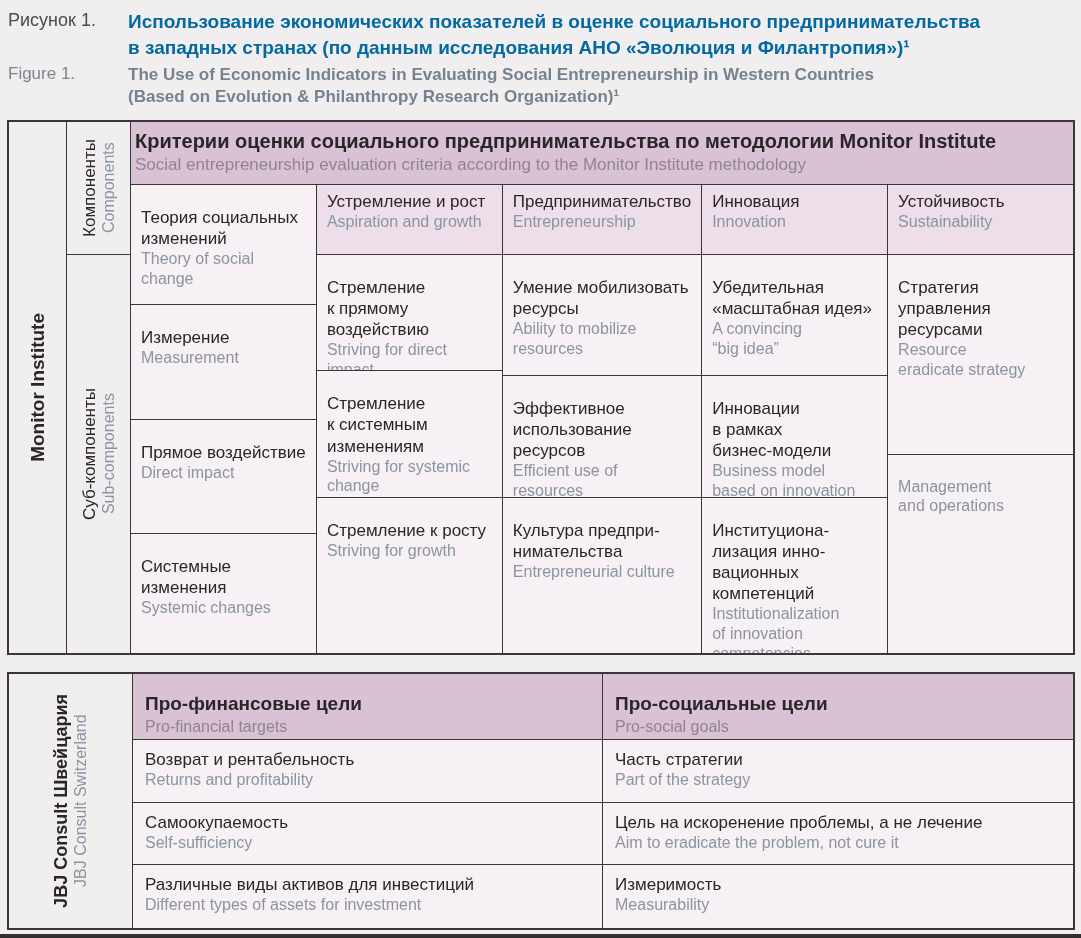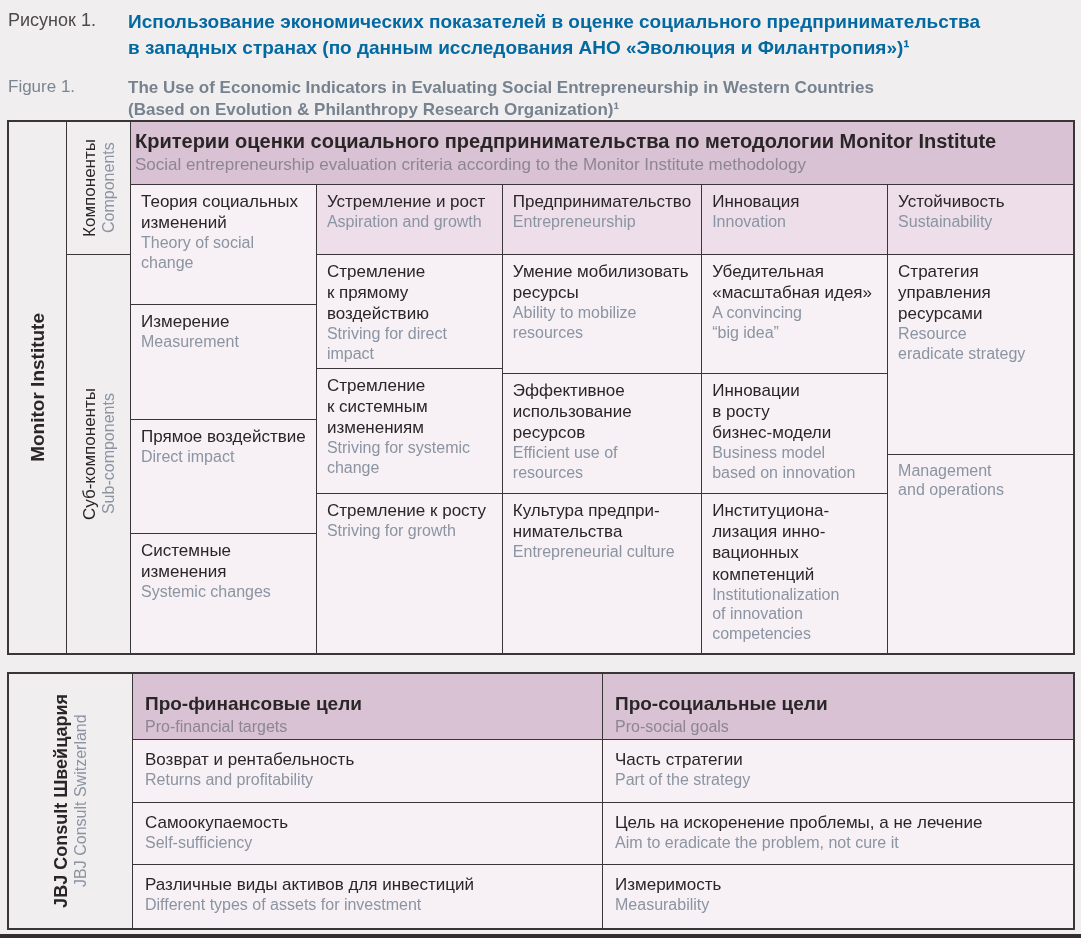--- a/index.html
+++ b/index.html
@@ -8,21 +8,21 @@
     --ru-text:#2a2627; --en-text:#8a94a2; --bottom-bar:#352e30;
   }
   * { box-sizing:border-box; margin:0; padding:0; }
   html,body { background:var(--page-bg); }
   .page {
     position:relative; width:1081px; height:938px; overflow:hidden;
     background:var(--page-bg);
     font-family:"Liberation Sans","DejaVu Sans",sans-serif;
   }
   
-  .figure-caption { display:grid; grid-template-columns:120px 1fr; padding:9px 8px 0 8px; row-gap:17px; }
+  .figure-caption { display:grid; grid-template-columns:120px 1fr; padding:9px 8px 0 8px; row-gap:4px; }
   .cap-ru-label { font-size:18px; color:#4e4a4b; padding-top:1px; }
   .cap-title-ru { font-size:19px; font-weight:bold; color:#0369a1; white-space:pre-line; line-height:1.35; }
   .cap-en-label { font-size:17px; color:#7b8591; }
   .cap-title-en { font-size:17px; font-weight:bold; color:#76828f; white-space:pre-line; line-height:1.3; }
   
   .ru { font-size:17px; color:var(--ru-text); line-height:1.24; white-space:pre-line; }
   .en { font-size:16px; color:var(--en-text); line-height:1.24; white-space:pre-line; }
   .vert { writing-mode:vertical-rl; transform:rotate(180deg); text-align:center; }
   .vert .ru { line-height:1.15; } .vert .en { line-height:1.15; }
   
@@ -39,21 +39,21 @@
   .t1-main { flex:1; display:flex; flex-direction:column; }
   .t1-header { height:63px; background:var(--header-bg); border-bottom:1.5px solid var(--border);
                padding:6px 4px; }
   .t1-header .ru { font-size:20px; font-weight:bold; line-height:1.3; }
   .t1-header .en { font-size:17px; color:#8d8595; }
   .t1-cols { flex:1; display:flex; }
   .t1-col { flex:1; display:flex; flex-direction:column; border-right:1.5px solid var(--border); }
   .t1-col:last-child { border-right:none; }
   .t1-colhead { height:70px; background:var(--subheader-bg); border-bottom:1.5px solid var(--border);
                 padding:6px 10px; }
-  .cell { padding:6px 10px; border-bottom:1.5px solid var(--border); overflow:hidden; }
+  .cell { padding:6px 10px; border-bottom:1.5px solid var(--border); overflow:hidden;margin-top:16px; }
   .t1-col .cell:last-child { border-bottom:none; }
   
   .t2 { position:absolute; left:7px; top:672px; width:1068px; height:258px;
         border:2px solid var(--border); background:var(--cell-bg); display:flex; }
   .t2-side { width:124px; background:var(--side-bg); border-right:1.5px solid var(--border);
              display:flex; align-items:center; justify-content:center; }
   .t2-side .ru { font-weight:bold; font-size:18px; }
   .t2-main { flex:1; display:grid; grid-template-columns:1fr 1fr; grid-template-rows:66px 1fr 1fr 1fr; }
   .t2-head { background:var(--header-bg); border-bottom:1.5px solid var(--border); padding:18px 12px; }
   .t2-head .ru { font-size:19px; font-weight:bold; line-height:1.3; }
@@ -183,21 +183,21 @@
             <div class="en">Innovation</div>
           </div>
           <div class="cell" style="flex:118 1 0">
             <div class="ru">Убедительная
 «масштабная идея»</div>
             <div class="en">A convincing
 “big idea”</div>
           </div>
           <div class="cell" style="flex:119 1 0">
             <div class="ru">Инновации
-в росту
+в рамках
 бизнес-модели</div>
             <div class="en">Business model
 based on innovation</div>
           </div>
           <div class="cell" style="flex:163 1 0">
             <div class="ru">Институциона-
 лизация инно-
 вационных
 компетенций</div>
             <div class="en">Institutionalization

